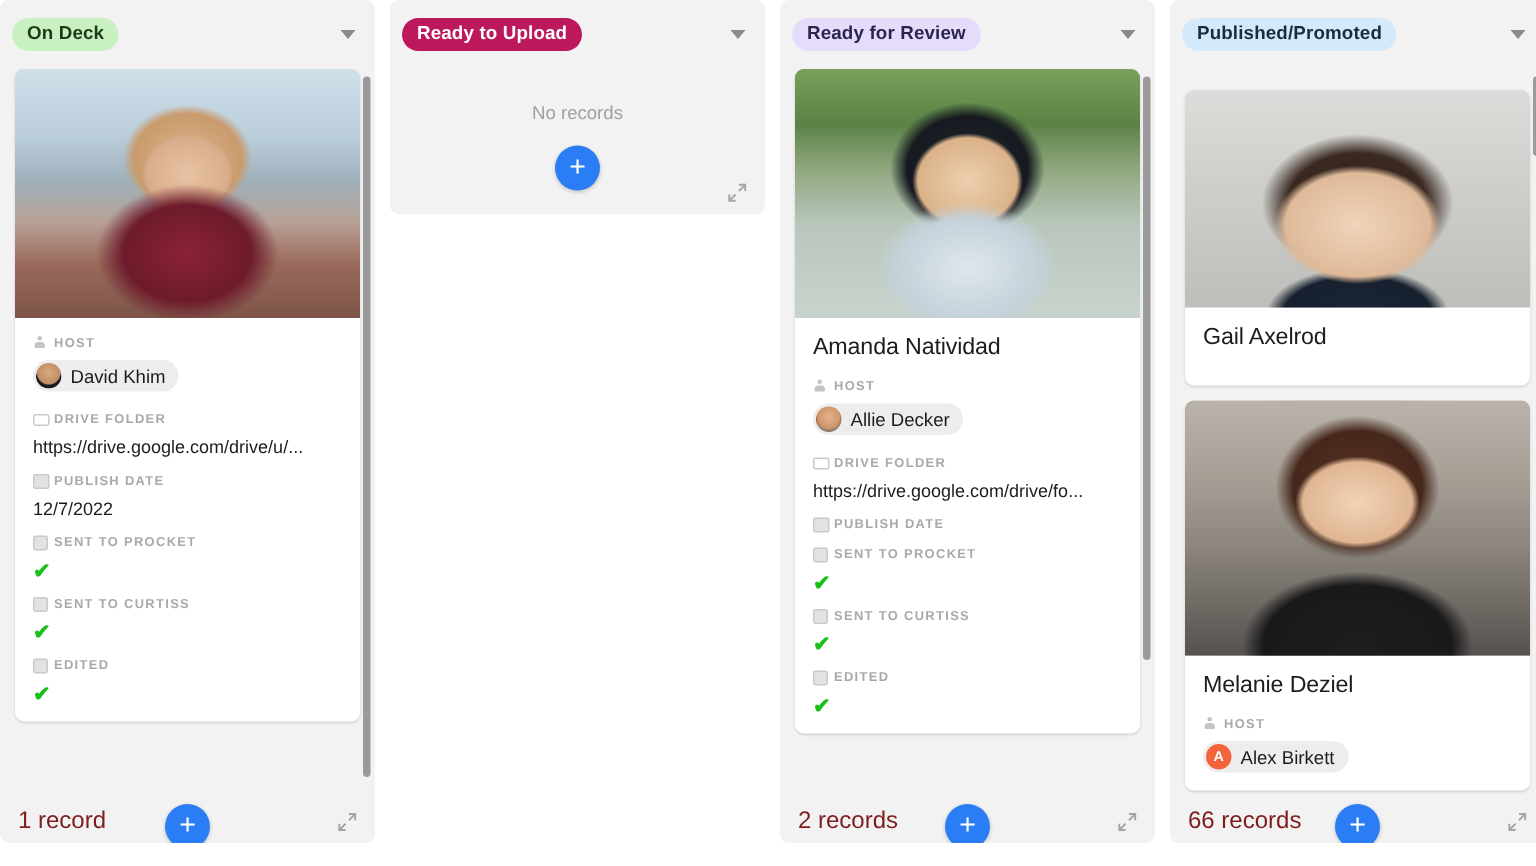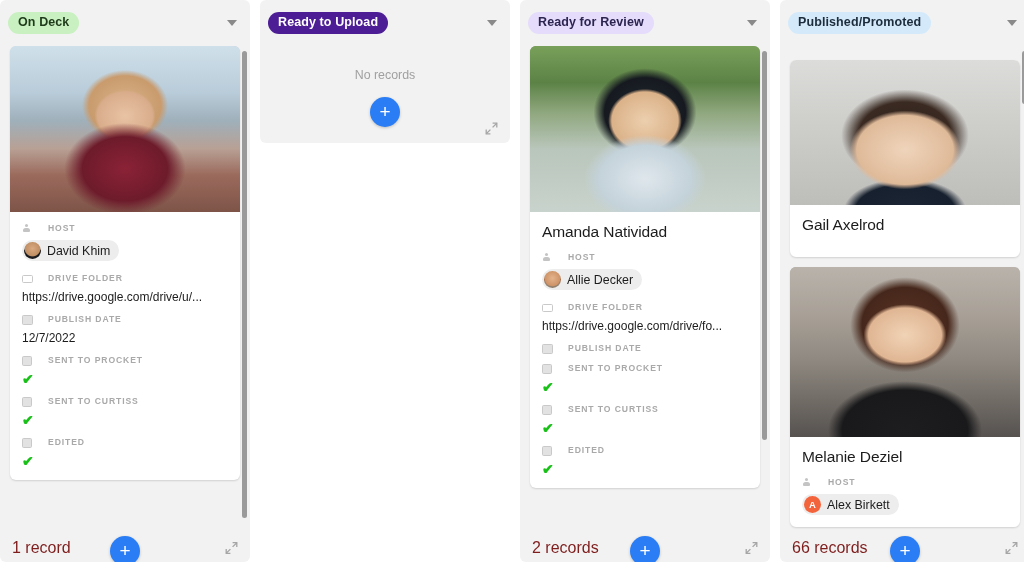--- a/index.html
+++ b/index.html
@@ -89,21 +89,21 @@
   .card-body { padding: 11px 12px 12px 12px; }
   .card-title {
     font-size: 15.5px;
     color: #1c1c1c;
     letter-spacing: -0.1px;
     margin-bottom: 11px;
   }
   .field { margin-bottom: 10px; }
   .field:last-child { margin-bottom: 0; }
   .field-label {
-    display: flex; align-items: center; gap: 17px;
+    display: flex; align-items: center; gap: 5px;
     font-size: 8.6px;
     letter-spacing: 0.9px;
     color: #a9a9a9;
     font-weight: bold;
     text-transform: uppercase;
     margin-bottom: 7px;
   }
   .field-value {
     font-size: 12px;
     color: #1c1c1c;
@@ -320,21 +320,21 @@
             <path d="M7.6 1.2 L11.8 1.2 L11.8 5.4" fill="none" stroke="#a5a5a5" stroke-width="1.3"></path>
             <path d="M11.8 1.2 L7.6 5.4" stroke="#a5a5a5" stroke-width="1.3"></path>
             <path d="M5.4 11.8 L1.2 11.8 L1.2 7.6" fill="none" stroke="#a5a5a5" stroke-width="1.3"></path>
             <path d="M1.2 11.8 L5.4 7.6" stroke="#a5a5a5" stroke-width="1.3"></path>
           </svg>
         </span>
       </div>
     </div>
     <div class="column col-empty">
       <div class="col-header">
-        <span class="col-tag" style="background: #4c1d95; color: rgb(255, 255, 255);">Ready to Upload</span>
+        <span class="col-tag" style="background: #be185d; color: rgb(255, 255, 255);">Ready to Upload</span>
         <span class="chevron"></span>
       </div>
       <div class="empty-inner">
         <div class="empty-text">No records</div>
         <div style="position: relative; width: 100%; flex: 1 1 auto;">
           <button class="fab floating" style="bottom: 16px;">+</button>
           <span class="expand-ico" style="bottom: 8px; top: auto; transform: none;">
             <svg viewBox="0 0 13 13" width="13" height="13">
               <path d="M7.6 1.2 L11.8 1.2 L11.8 5.4" fill="none" stroke="#a5a5a5" stroke-width="1.3"></path>
               <path d="M11.8 1.2 L7.6 5.4" stroke="#a5a5a5" stroke-width="1.3"></path>

